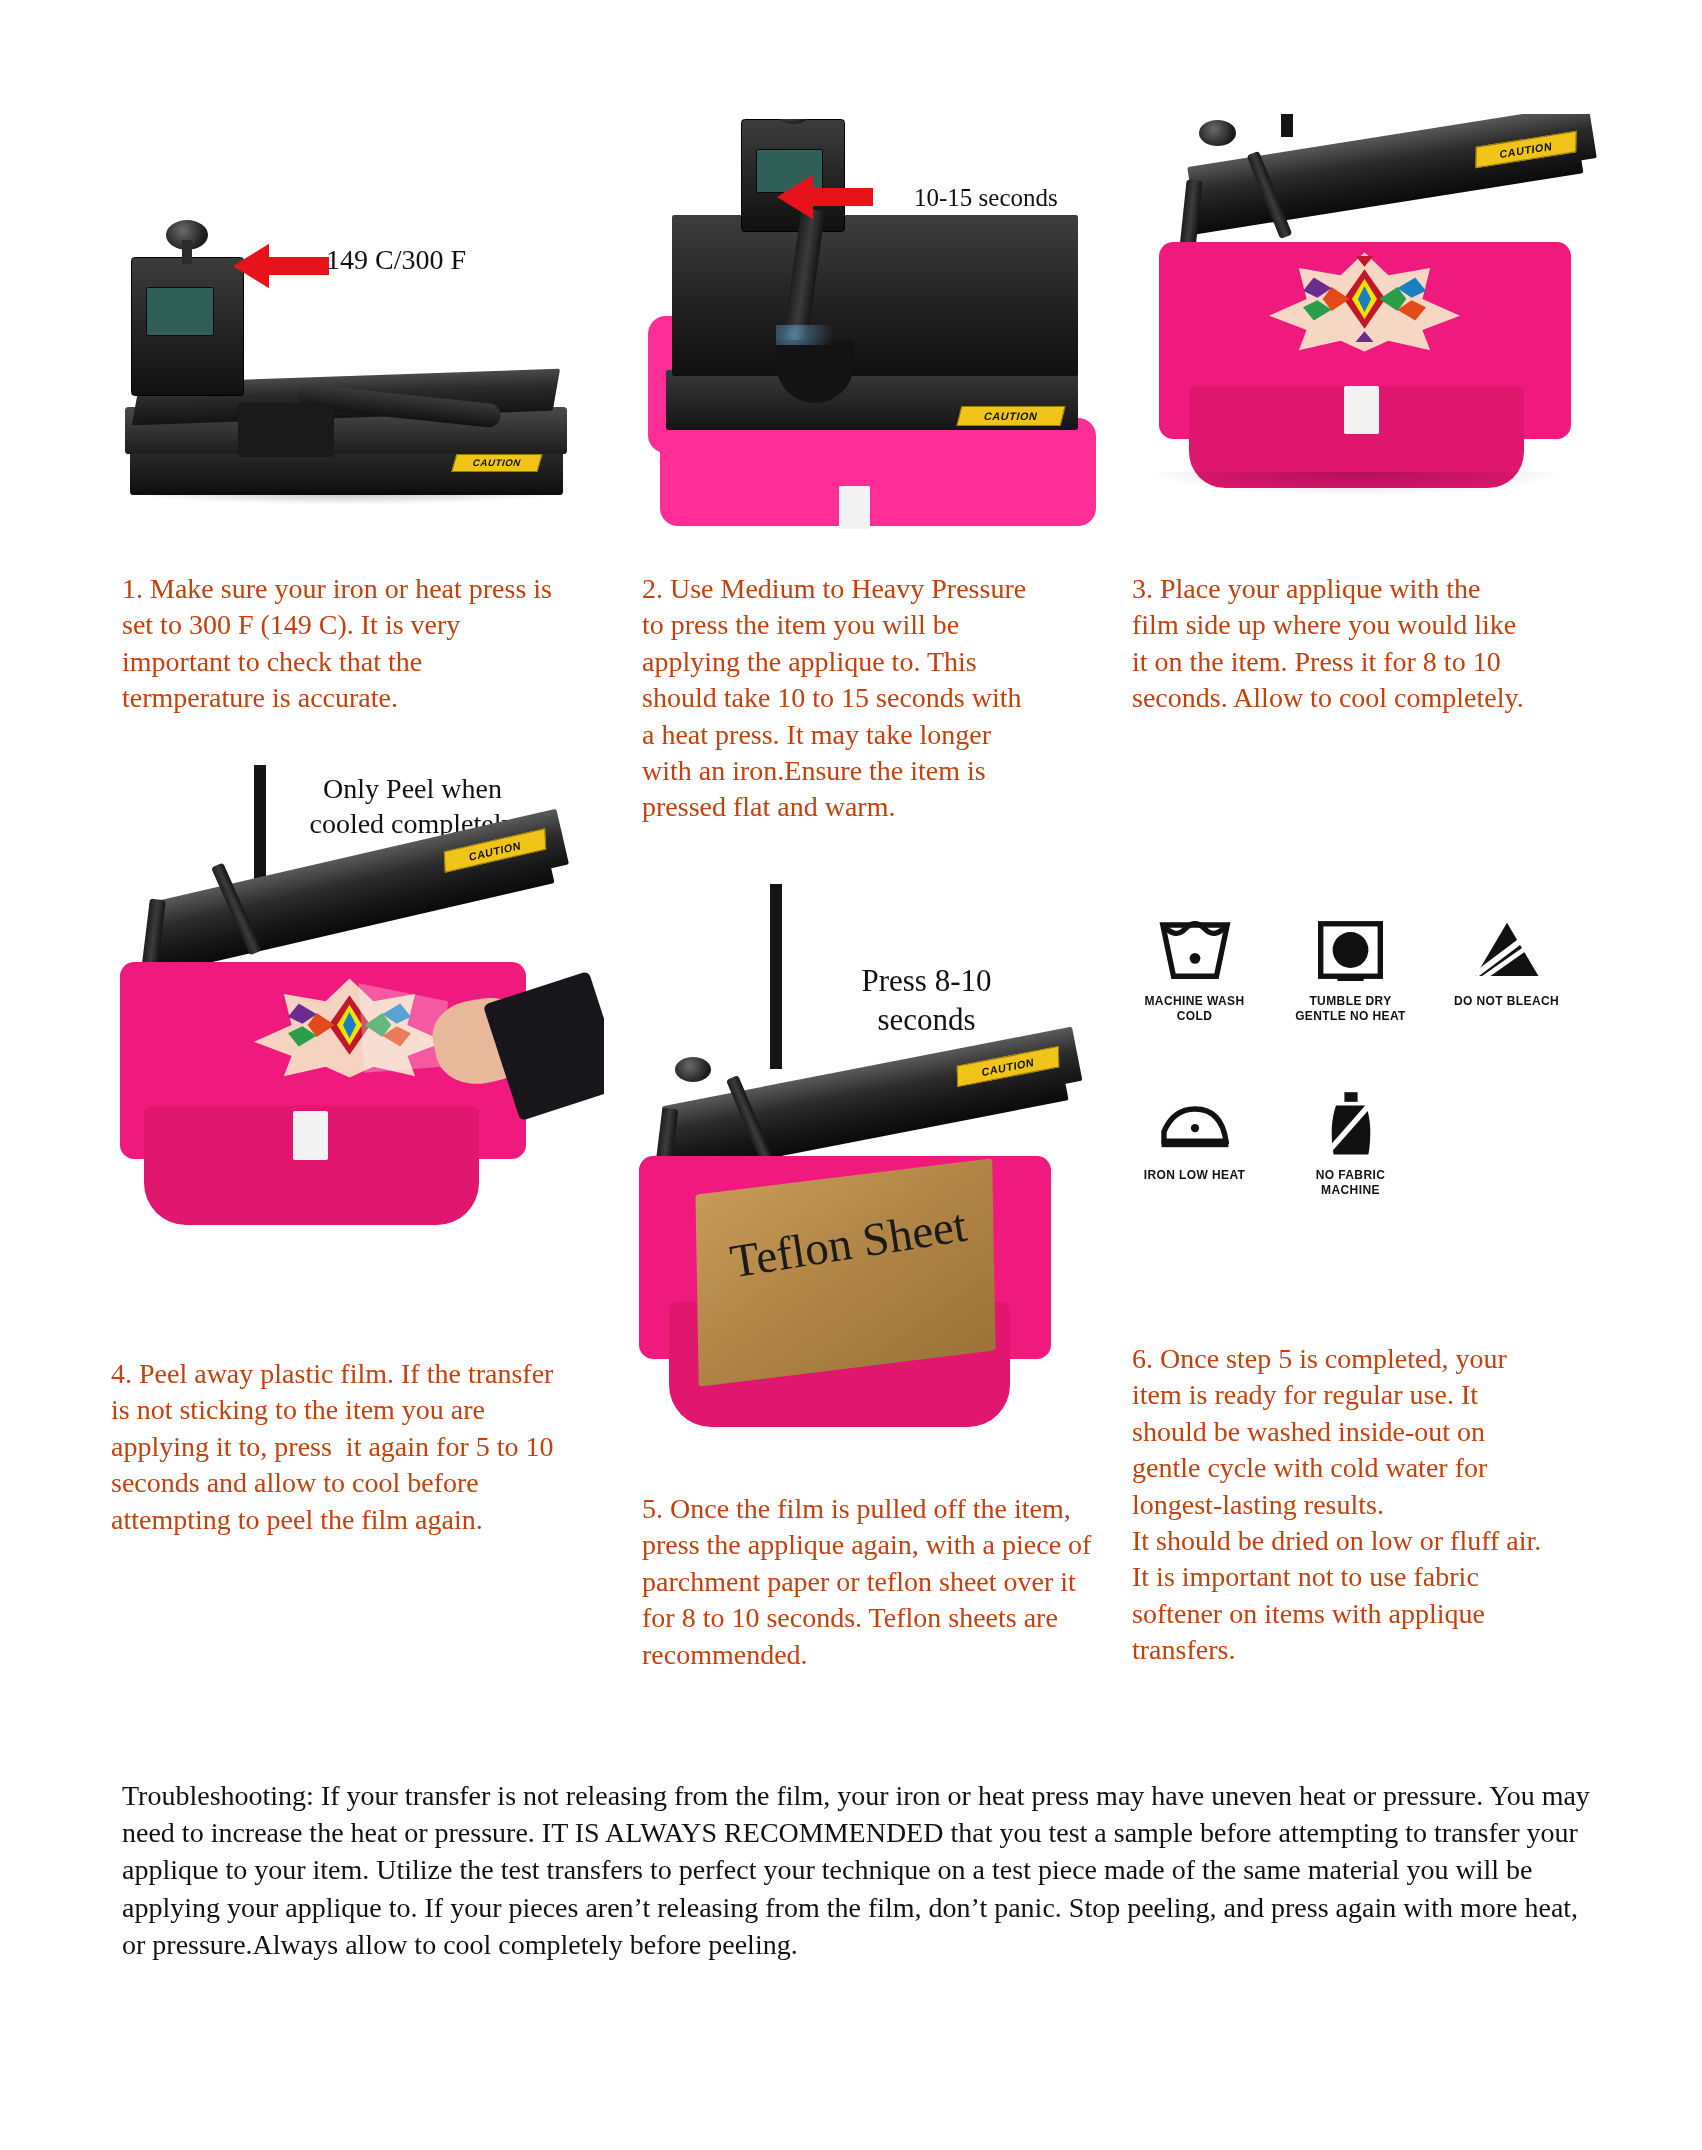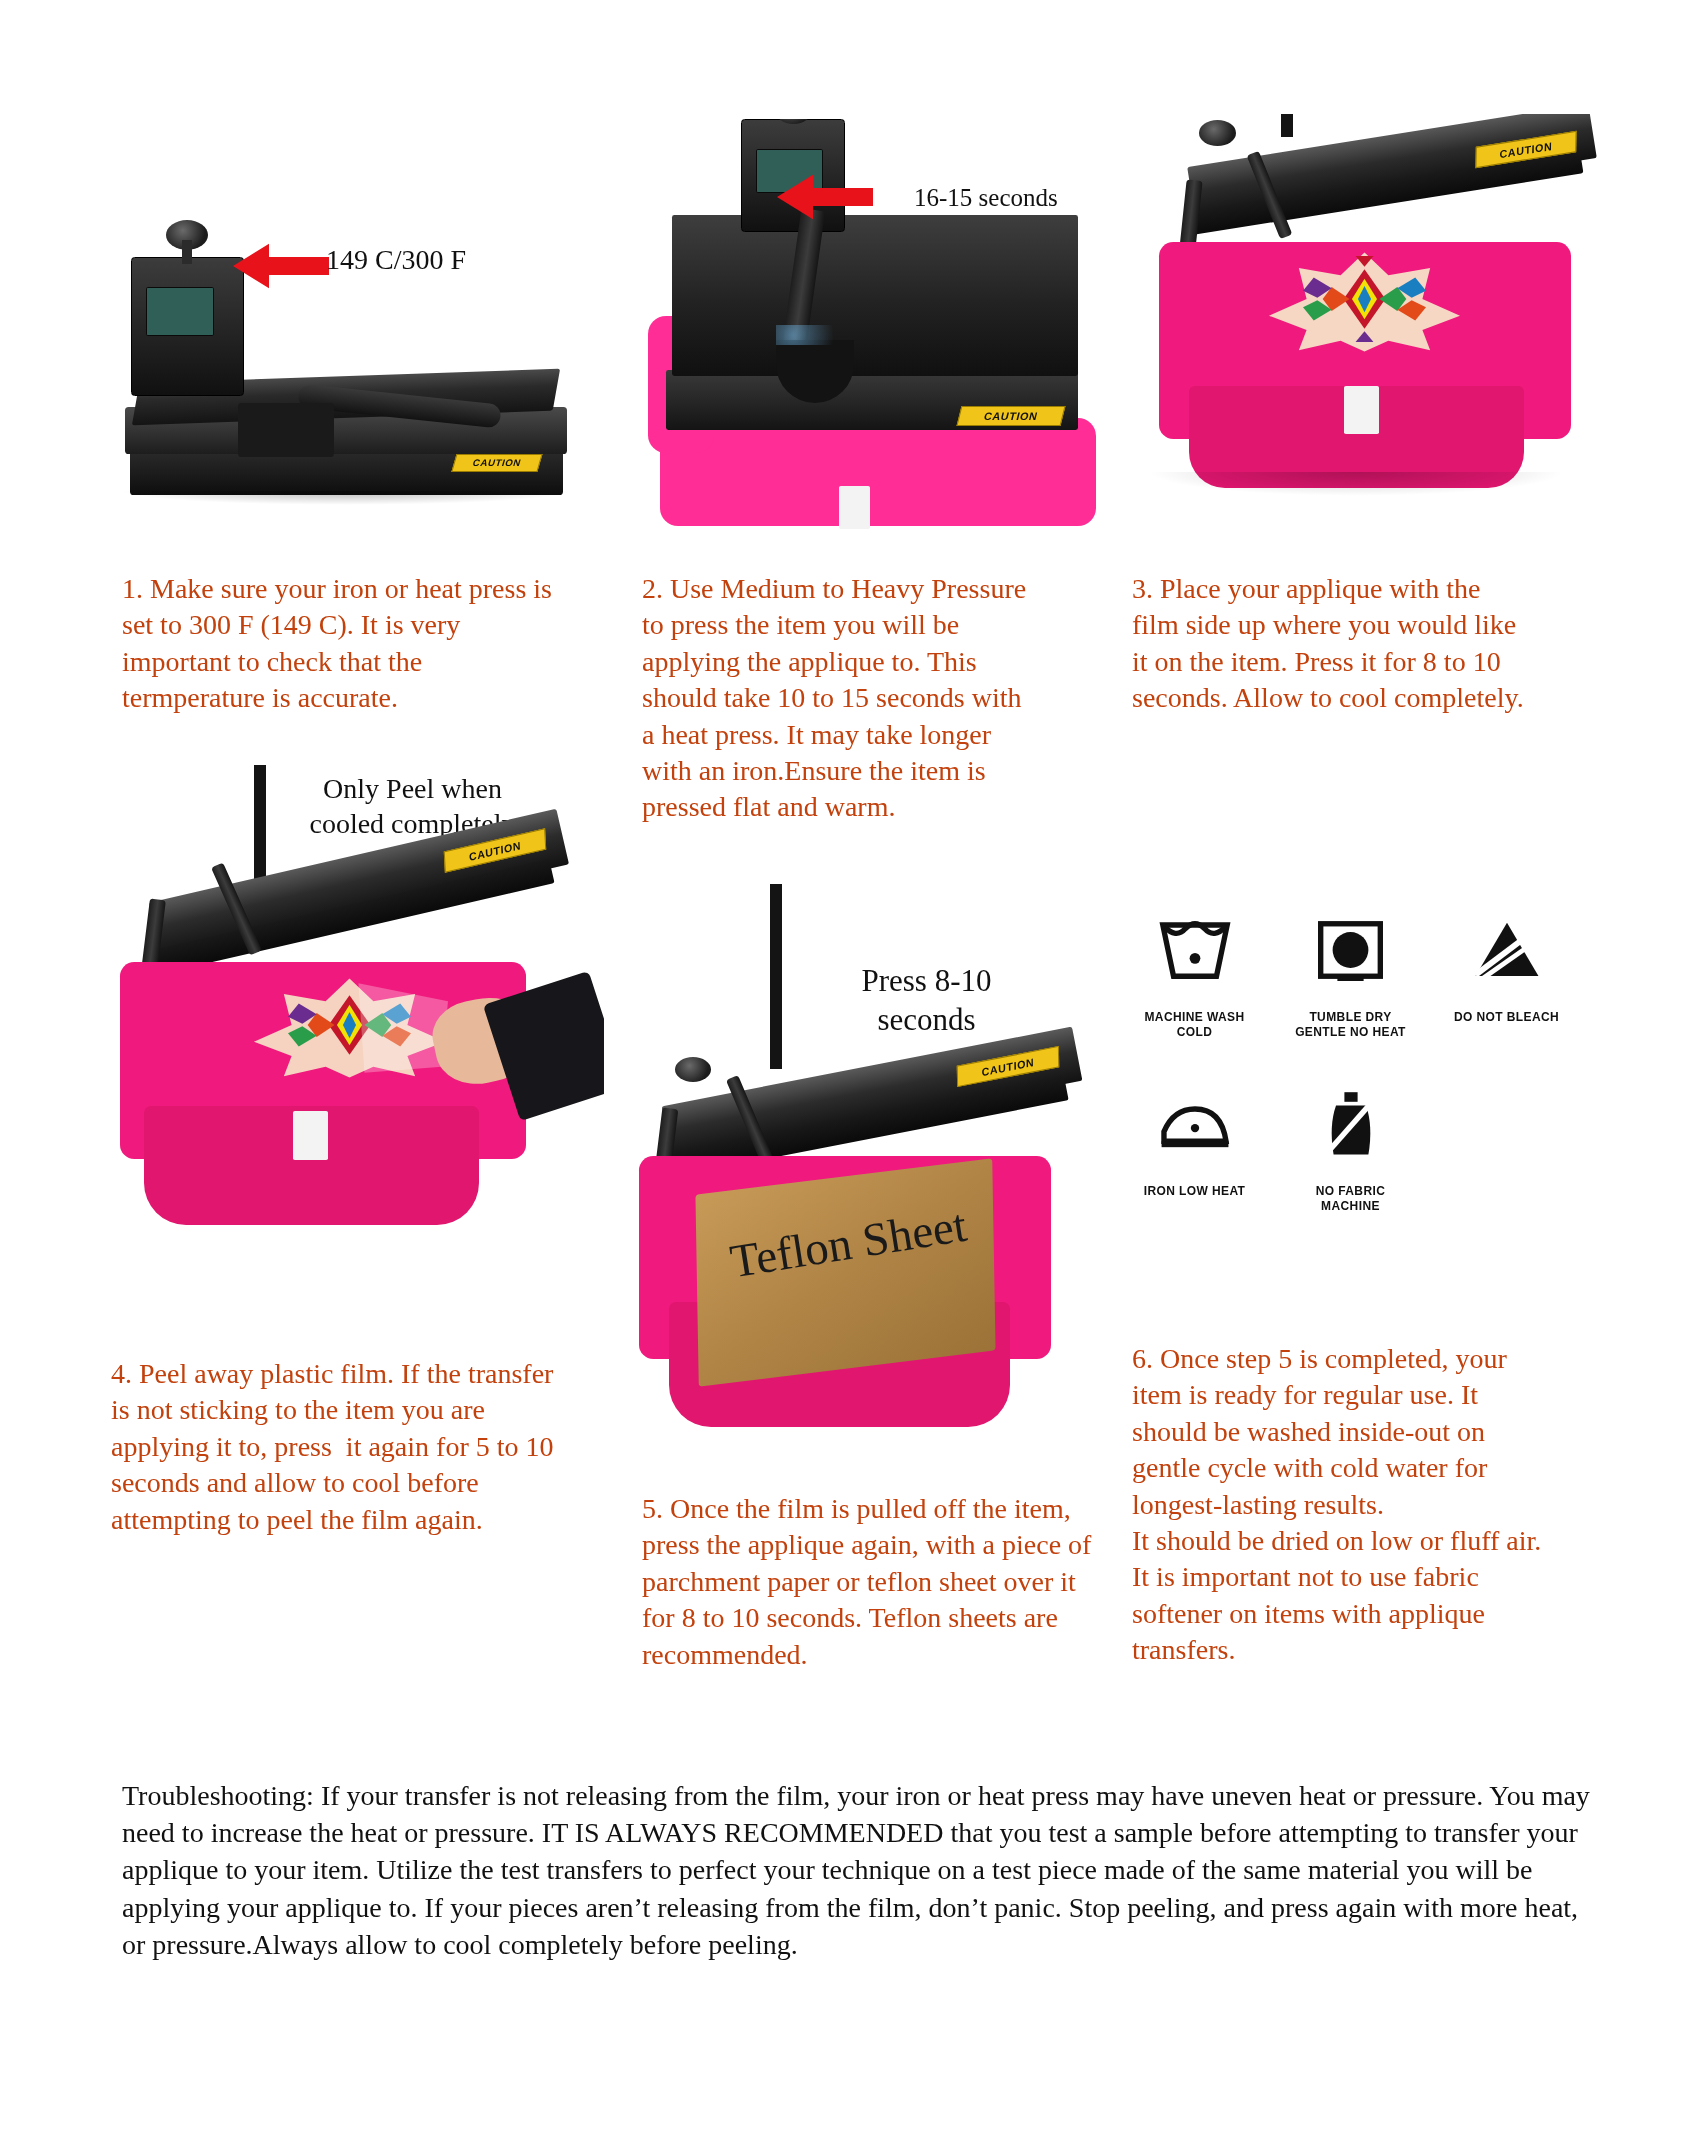--- a/index.html
+++ b/index.html
@@ -164,21 +164,21 @@
     justify-content: flex-start;
   }
   .care-glyph {
     width: 78px;
     height: 72px;
     display: flex;
     align-items: center;
     justify-content: center;
   }
   .care-label {
-    margin-top: 24px;
+    margin-top: 8px;
     font-family: "Liberation Sans", sans-serif;
     font-size: 12px;
     font-weight: bold;
     letter-spacing: 0.4px;
     text-align: center;
     line-height: 1.22;
     color: #111;
   }
 
   
@@ -264,21 +264,21 @@
       <rect x="24" y="35" width="6" height="6" fill="#111"></rect>
     </svg>
 
     <div style="position:absolute;left:134px;top:206px;width:84px;height:20.3px;opacity:.55;
                 background:radial-gradient(circle at 20% 50%, #6fb7e8, rgba(0,0,0,0) 60%);"></div>
   </div>
 
   <svg class="arrow" style="left:777px; top:170px;" width="96" height="54" viewBox="0 0 160 90">
     <polygon points="0,45 60,8 60,30 160,30 160,60 60,60 60,82" fill="#e8131a"></polygon>
   </svg>
-  <div class="annot" style="left:914px; top:182px; width:251px; font-size:25px;">16-15 seconds</div>
+  <div class="annot" style="left:914px; top:182px; width:251px; font-size:25px;">10-15 seconds</div>
 
   <div class="photo" style="left:1111px; top:114px; width:502px; height:442px;">
 
     <div style="position:absolute;left:170px;top:-114px;width:12px;height:137px;background:#141414;"></div>
 
     <div class="press-top" style="left:78px; top:21px; width:406px; height:55px;
                 transform:rotate(-9deg);
                 background:linear-gradient(180deg,#585858 0%, #2b2b2b 45%, #111 100%);"></div>
     <div class="press-top" style="left:79px; top:66px; width:394px; height:24px; transform:rotate(-9deg);
                 background:linear-gradient(180deg,#1a1a1a,#0b0b0b);"></div>

